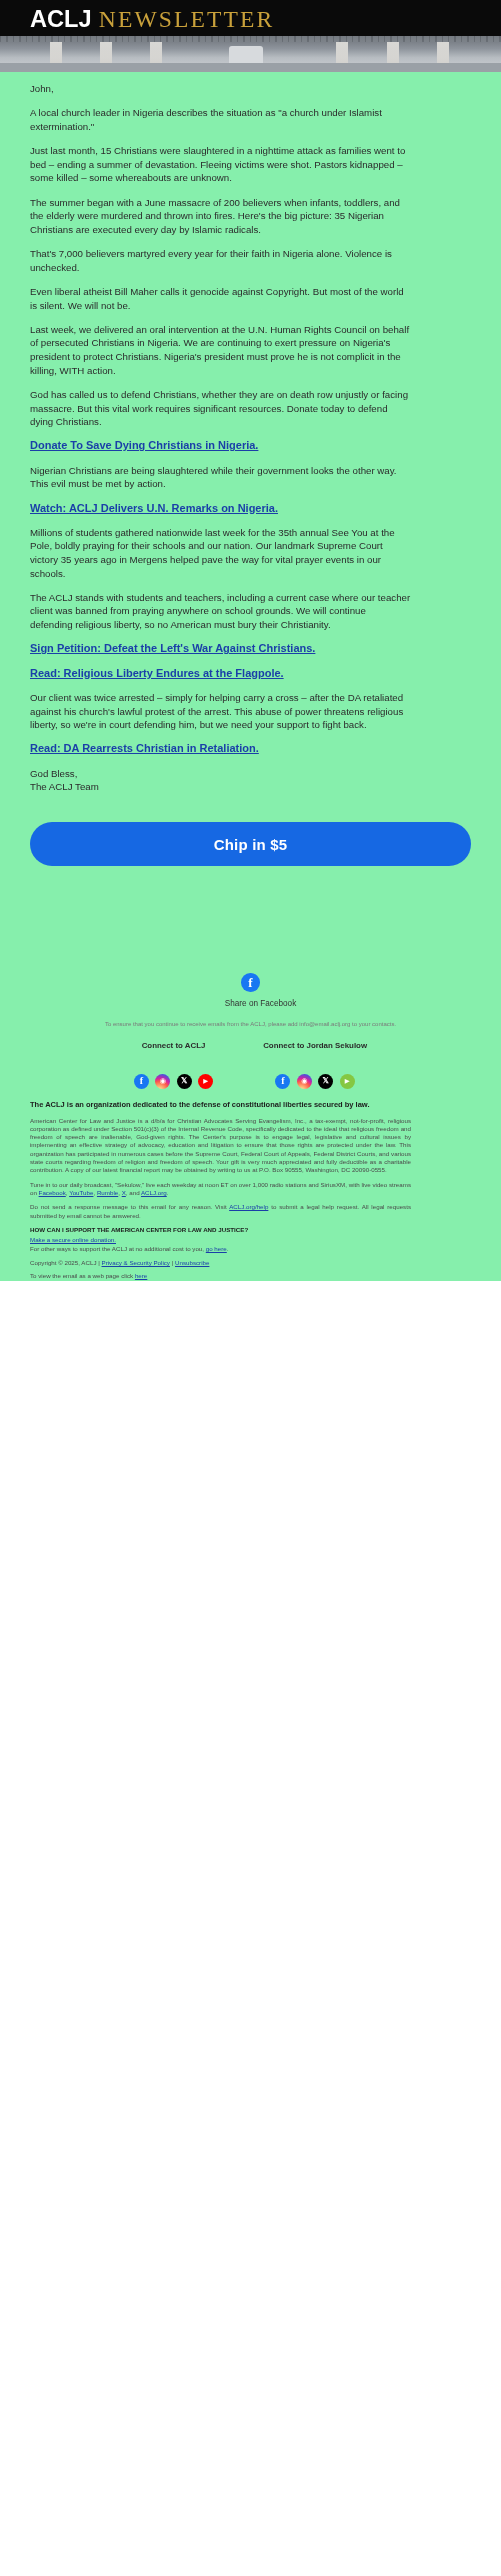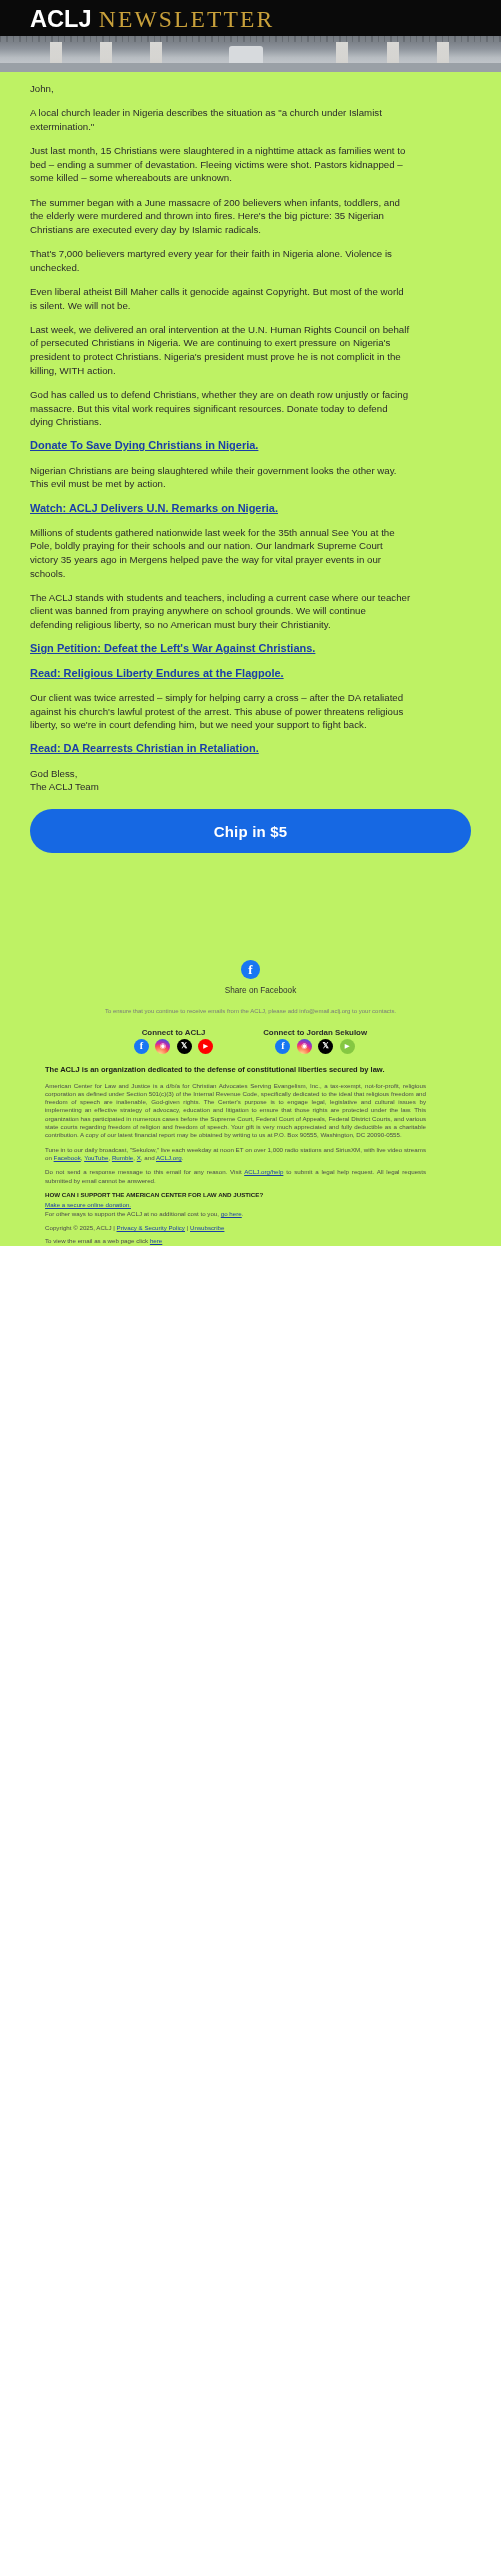--- a/index.html
+++ b/index.html
@@ -9,21 +9,21 @@
   }
   body {
     width: 501px;
     font-family: "Liberation Sans", sans-serif;
     color: #222222;
     -webkit-font-smoothing: antialiased;
   }
   .page {
     width: 501px;
     margin: 0 auto;
-    background: #bef264;
+    background: #86efac;
     position: relative;
   }
 
   
   .banner {
     width: 501px;
     height: 72px;
     background: #0a0a0a;
     position: relative;
     overflow: hidden;
@@ -109,21 +109,21 @@
     line-height: 13.6px;
     font-weight: bold;
     color: #1a3fa8;
     text-decoration: underline;
     margin: 0 0 10.7px 0;
   }
 
   .signoff {
     font-size: 9.7px;
     line-height: 13.6px;
-    margin: 0 0 14px 0;
+    margin: 0 0 3px 0;
     color: #2b2b2b;
   }
 
   
   .donate-wrap {
     padding: 1.4px 30px 0 30px;
   }
   .donate-btn {
     display: block;
     width: 100%;
@@ -132,20 +132,21 @@
     color: #ffffff;
     border: none;
     border-radius: 24px;
     padding: 13.6px 0;
     font-size: 15px;
     font-weight: bold;
     font-family: "Liberation Sans", sans-serif;
     cursor: pointer;
     text-align: center;
     letter-spacing: 0.2px;
+    margin-top: 24px;
   }
 
   .spacer-lg { height: 107px; }
 
   
   .fb-share {
     text-align: center;
     padding: 0 0 4.3px 0;
   }
   .fb-circle {
@@ -187,21 +188,21 @@
     display: flex;
     justify-content: center;
     gap: 50px;
     padding: 2.9px 0 7.2px 0;
   }
   .social-col { text-align: center; }
   .social-col .title {
     font-size: 7.9px;
     font-weight: bold;
     color: #2b2b2b;
-    margin-bottom: 2px;
+    margin-bottom: 24px;
   }
   .icons { display: flex; gap: 6.4px; justify-content: center; }
   .ic {
     width: 15px; height: 15px; border-radius: 50%;
     display: inline-block; position: relative;
   }
   .ic span {
     position: absolute; left: 0; right: 0; top: 50%;
     transform: translateY(-50%);
     text-align: center; color: #fff; font-size: 7.9px; line-height: 1;
@@ -216,21 +217,20 @@
   .ic.yt { background: #ff0000; }
   .ic.yt span { font-size: 6.4px; }
   .ic.rum { background: #85c742; }
   .ic.rum span { font-size: 6.4px; }
 
   
   .legal {
     padding: 4.3px 30px 0 30px;
     width: 441px;
     box-sizing: border-box;
-    margin-left: 15px;
   }
   .legal .lede {
     font-size: 7.5px;
     font-weight: bold;
     line-height: 10px;
     color: #1c1c1c;
     margin: 0 0 6.4px 0;
   }
   .legal p {
     font-size: 6.2px;

